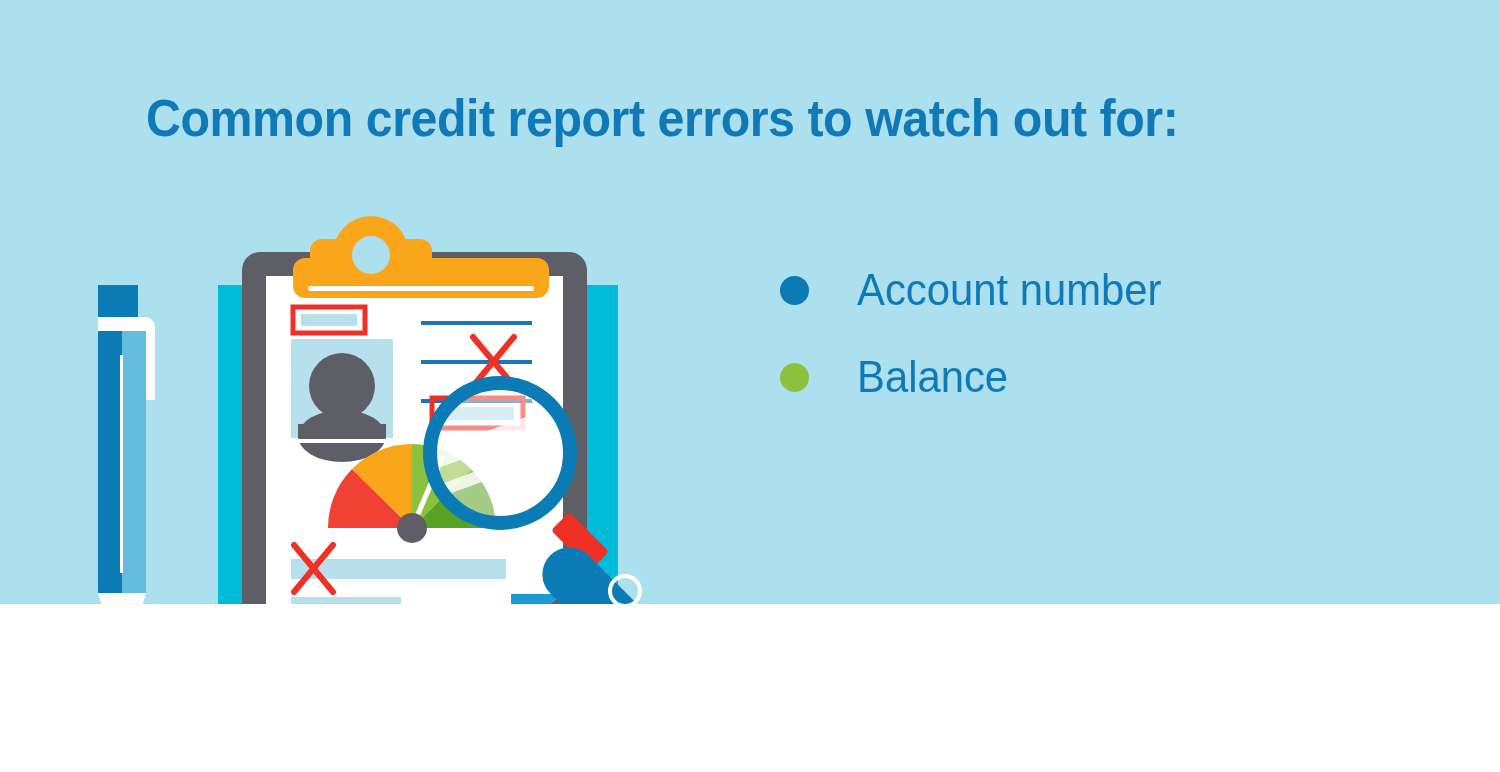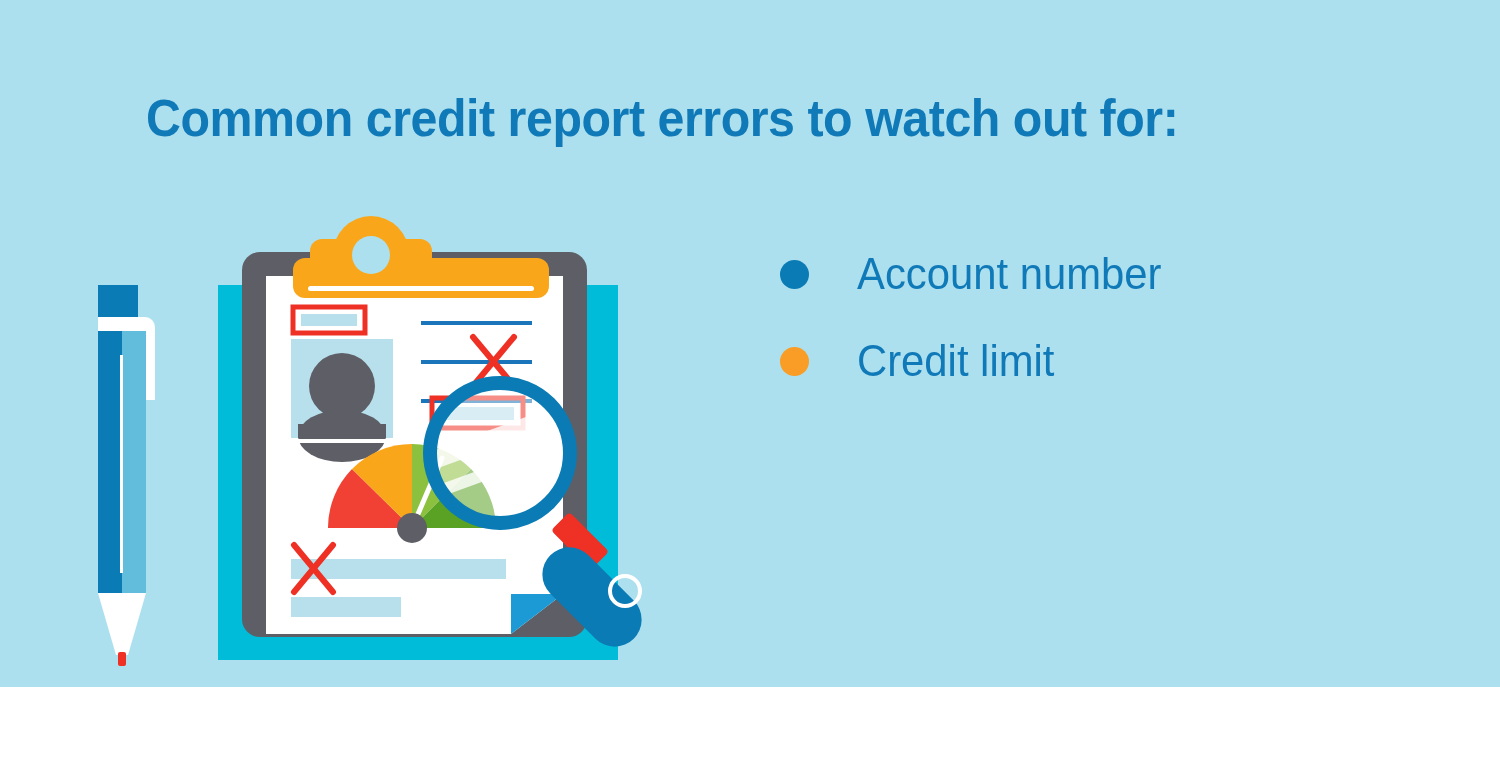--- a/index.html
+++ b/index.html
@@ -9,21 +9,21 @@
   }
   body {
     width: 1500px;
     height: 772px;
     overflow: hidden;
     font-family: "Liberation Sans", sans-serif;
   }
   #canvas {
     position: relative;
     width: 1500px;
-    height: 687px;
+    height: 604px;
     background: #ade0ee;
     overflow: hidden;
   }
   #page-title {
     position: absolute;
     left: 146px;
     top: 86px;
     width: 1220px;
     font-family: "Liberation Sans", sans-serif;
     font-weight: 700;
@@ -38,21 +38,21 @@
   #illustration {
     position: absolute;
     left: 80px;
     top: 200px;
     width: 660px;
     height: 500px;
   }
   #bullet-list {
     position: absolute;
     left: 780px;
-    top: 244px;
+    top: 260px;
     width: 640px;
   }
   .bullet-row {
     position: relative;
     display: flex;
     align-items: flex-start;
     margin-bottom: 28px;
   }
   .bullet-dot {
     flex: 0 0 auto;
@@ -198,22 +198,22 @@
     </svg>
   </div>
 
   <div id="bullet-list">
 
     <div class="bullet-row">
       <span class="bullet-dot" style="background:#0b7bb5"></span>
       <span class="bullet-label">Account number</span>
     </div>
 
-
     <div class="bullet-row">
-      <span class="bullet-dot" style="background:#f99d26"></span>
-      <span class="bullet-label">Credit limit</span>
+      <span class="bullet-dot" style="background:#8cc03f"></span>
+      <span class="bullet-label">Balance</span>
     </div>
 
 
+
   </div>
 
 </div>
 
 </body></html>

